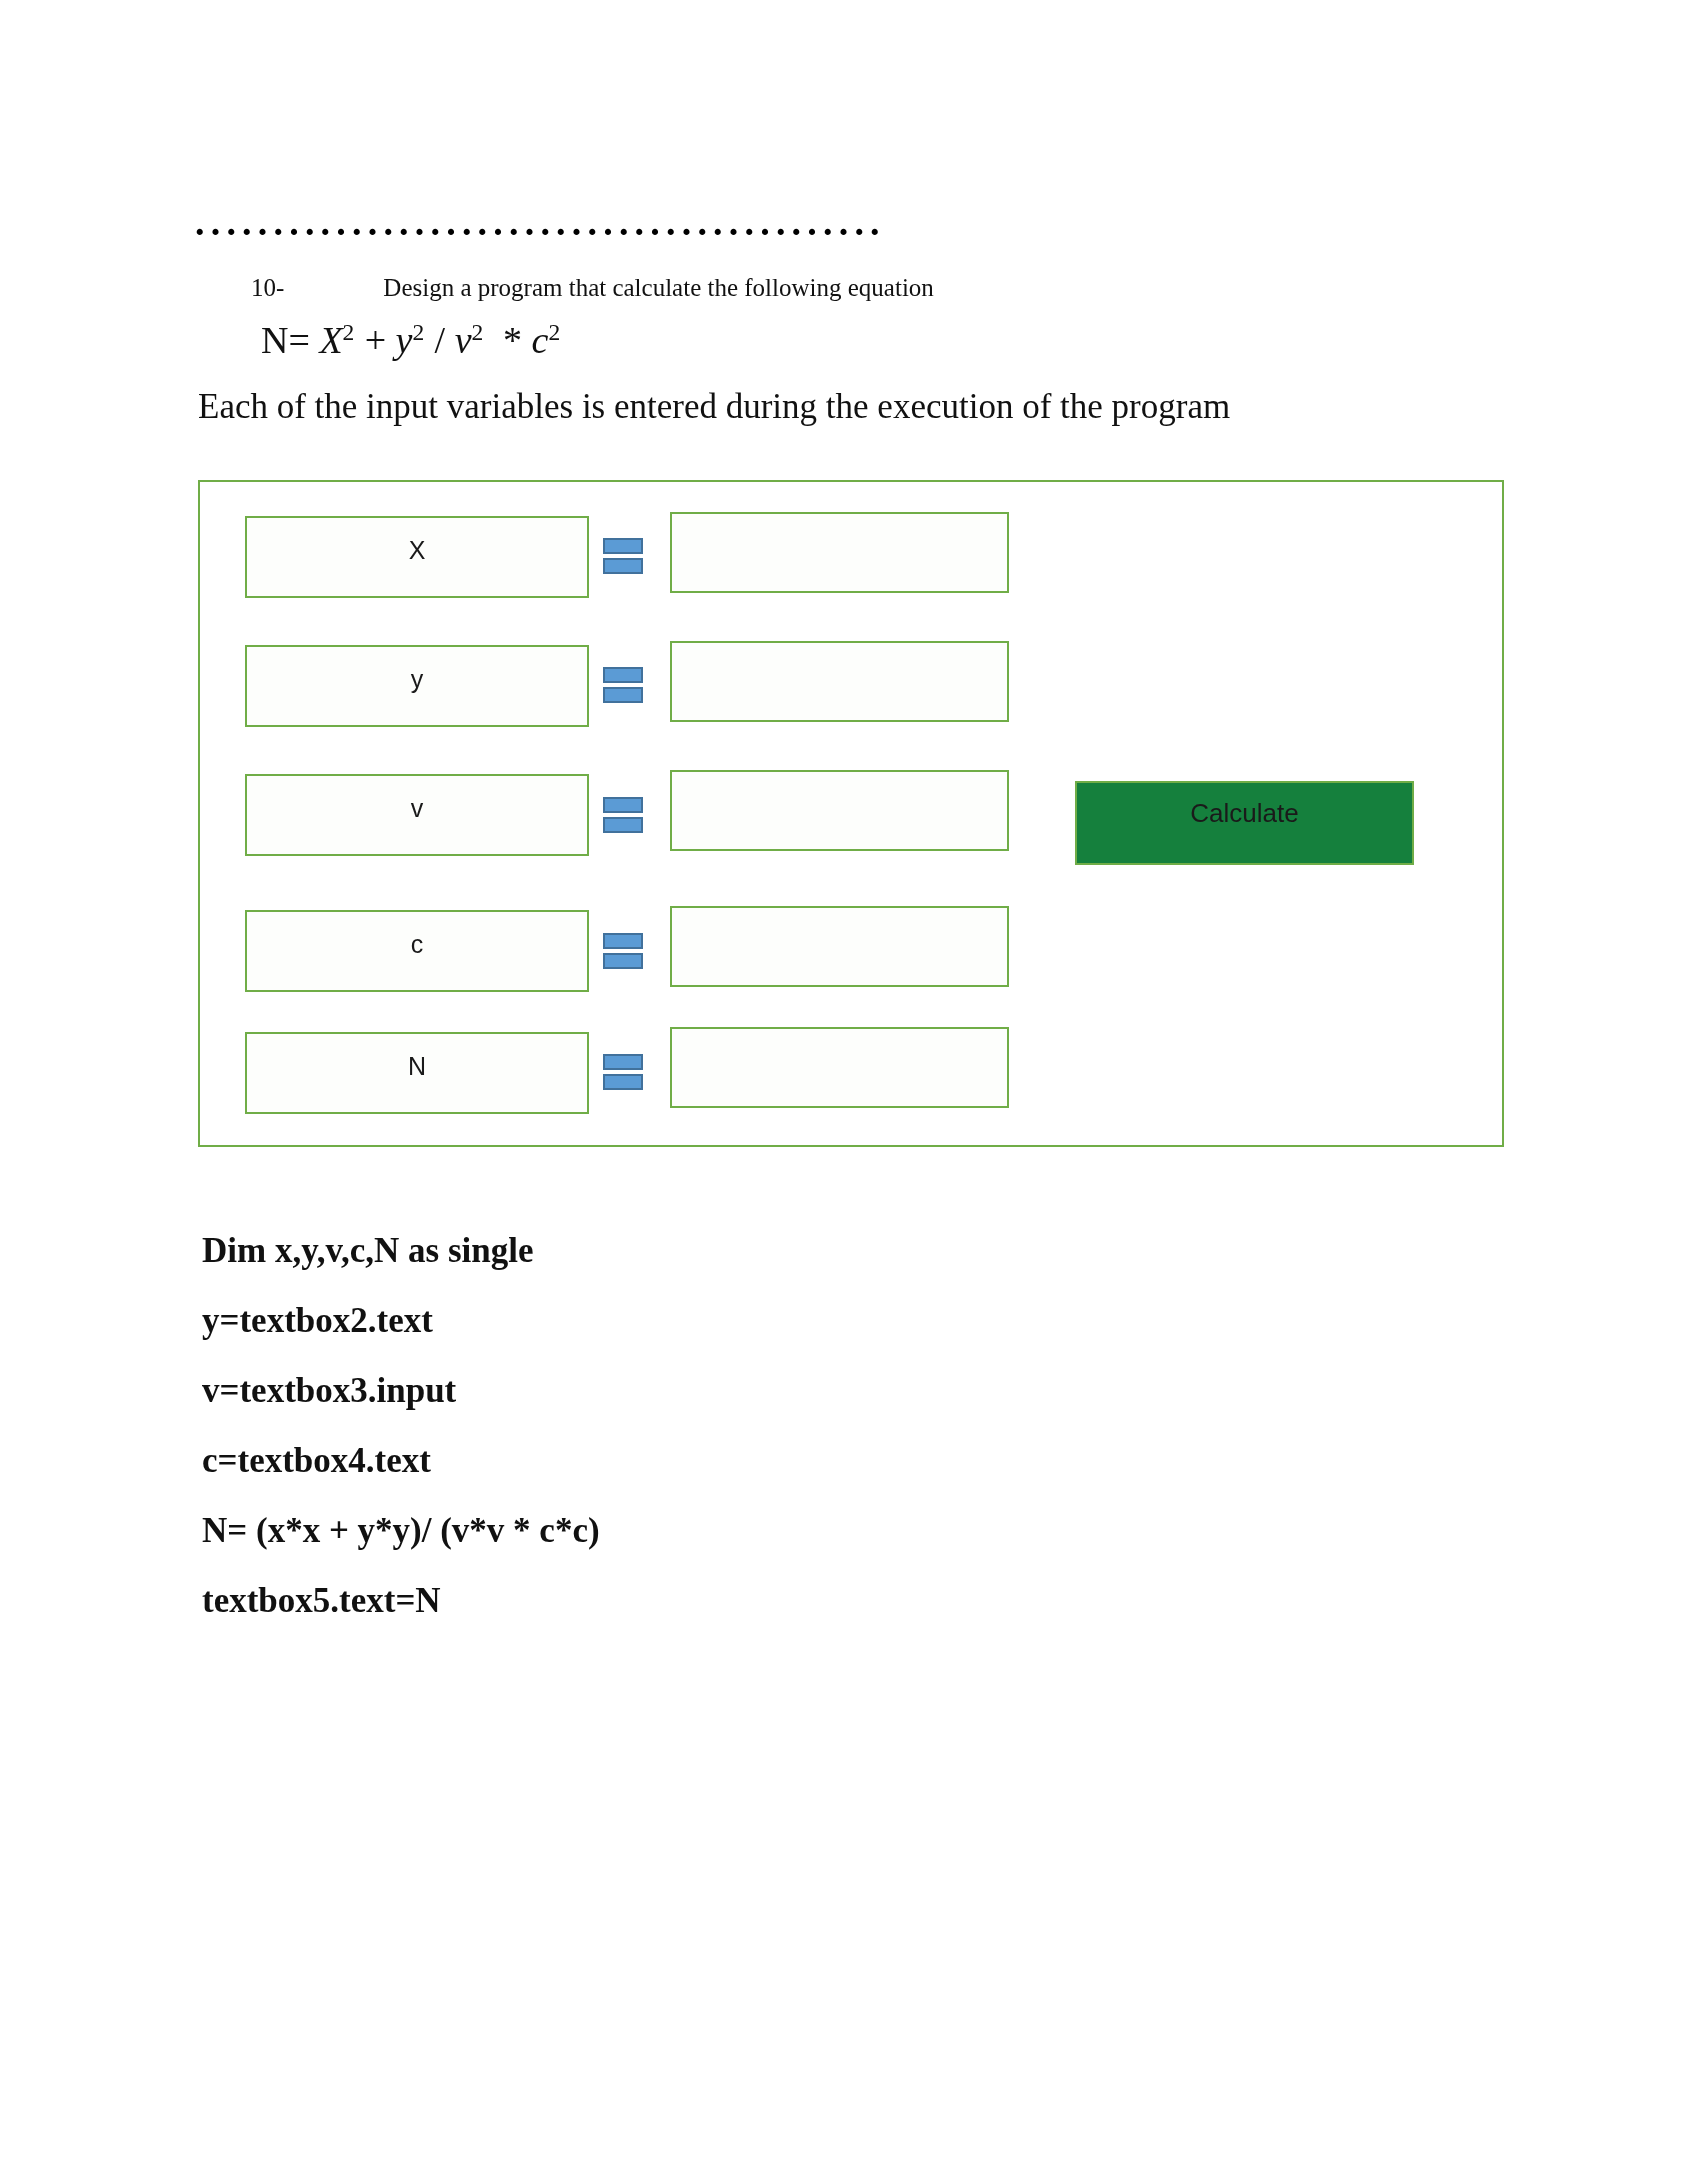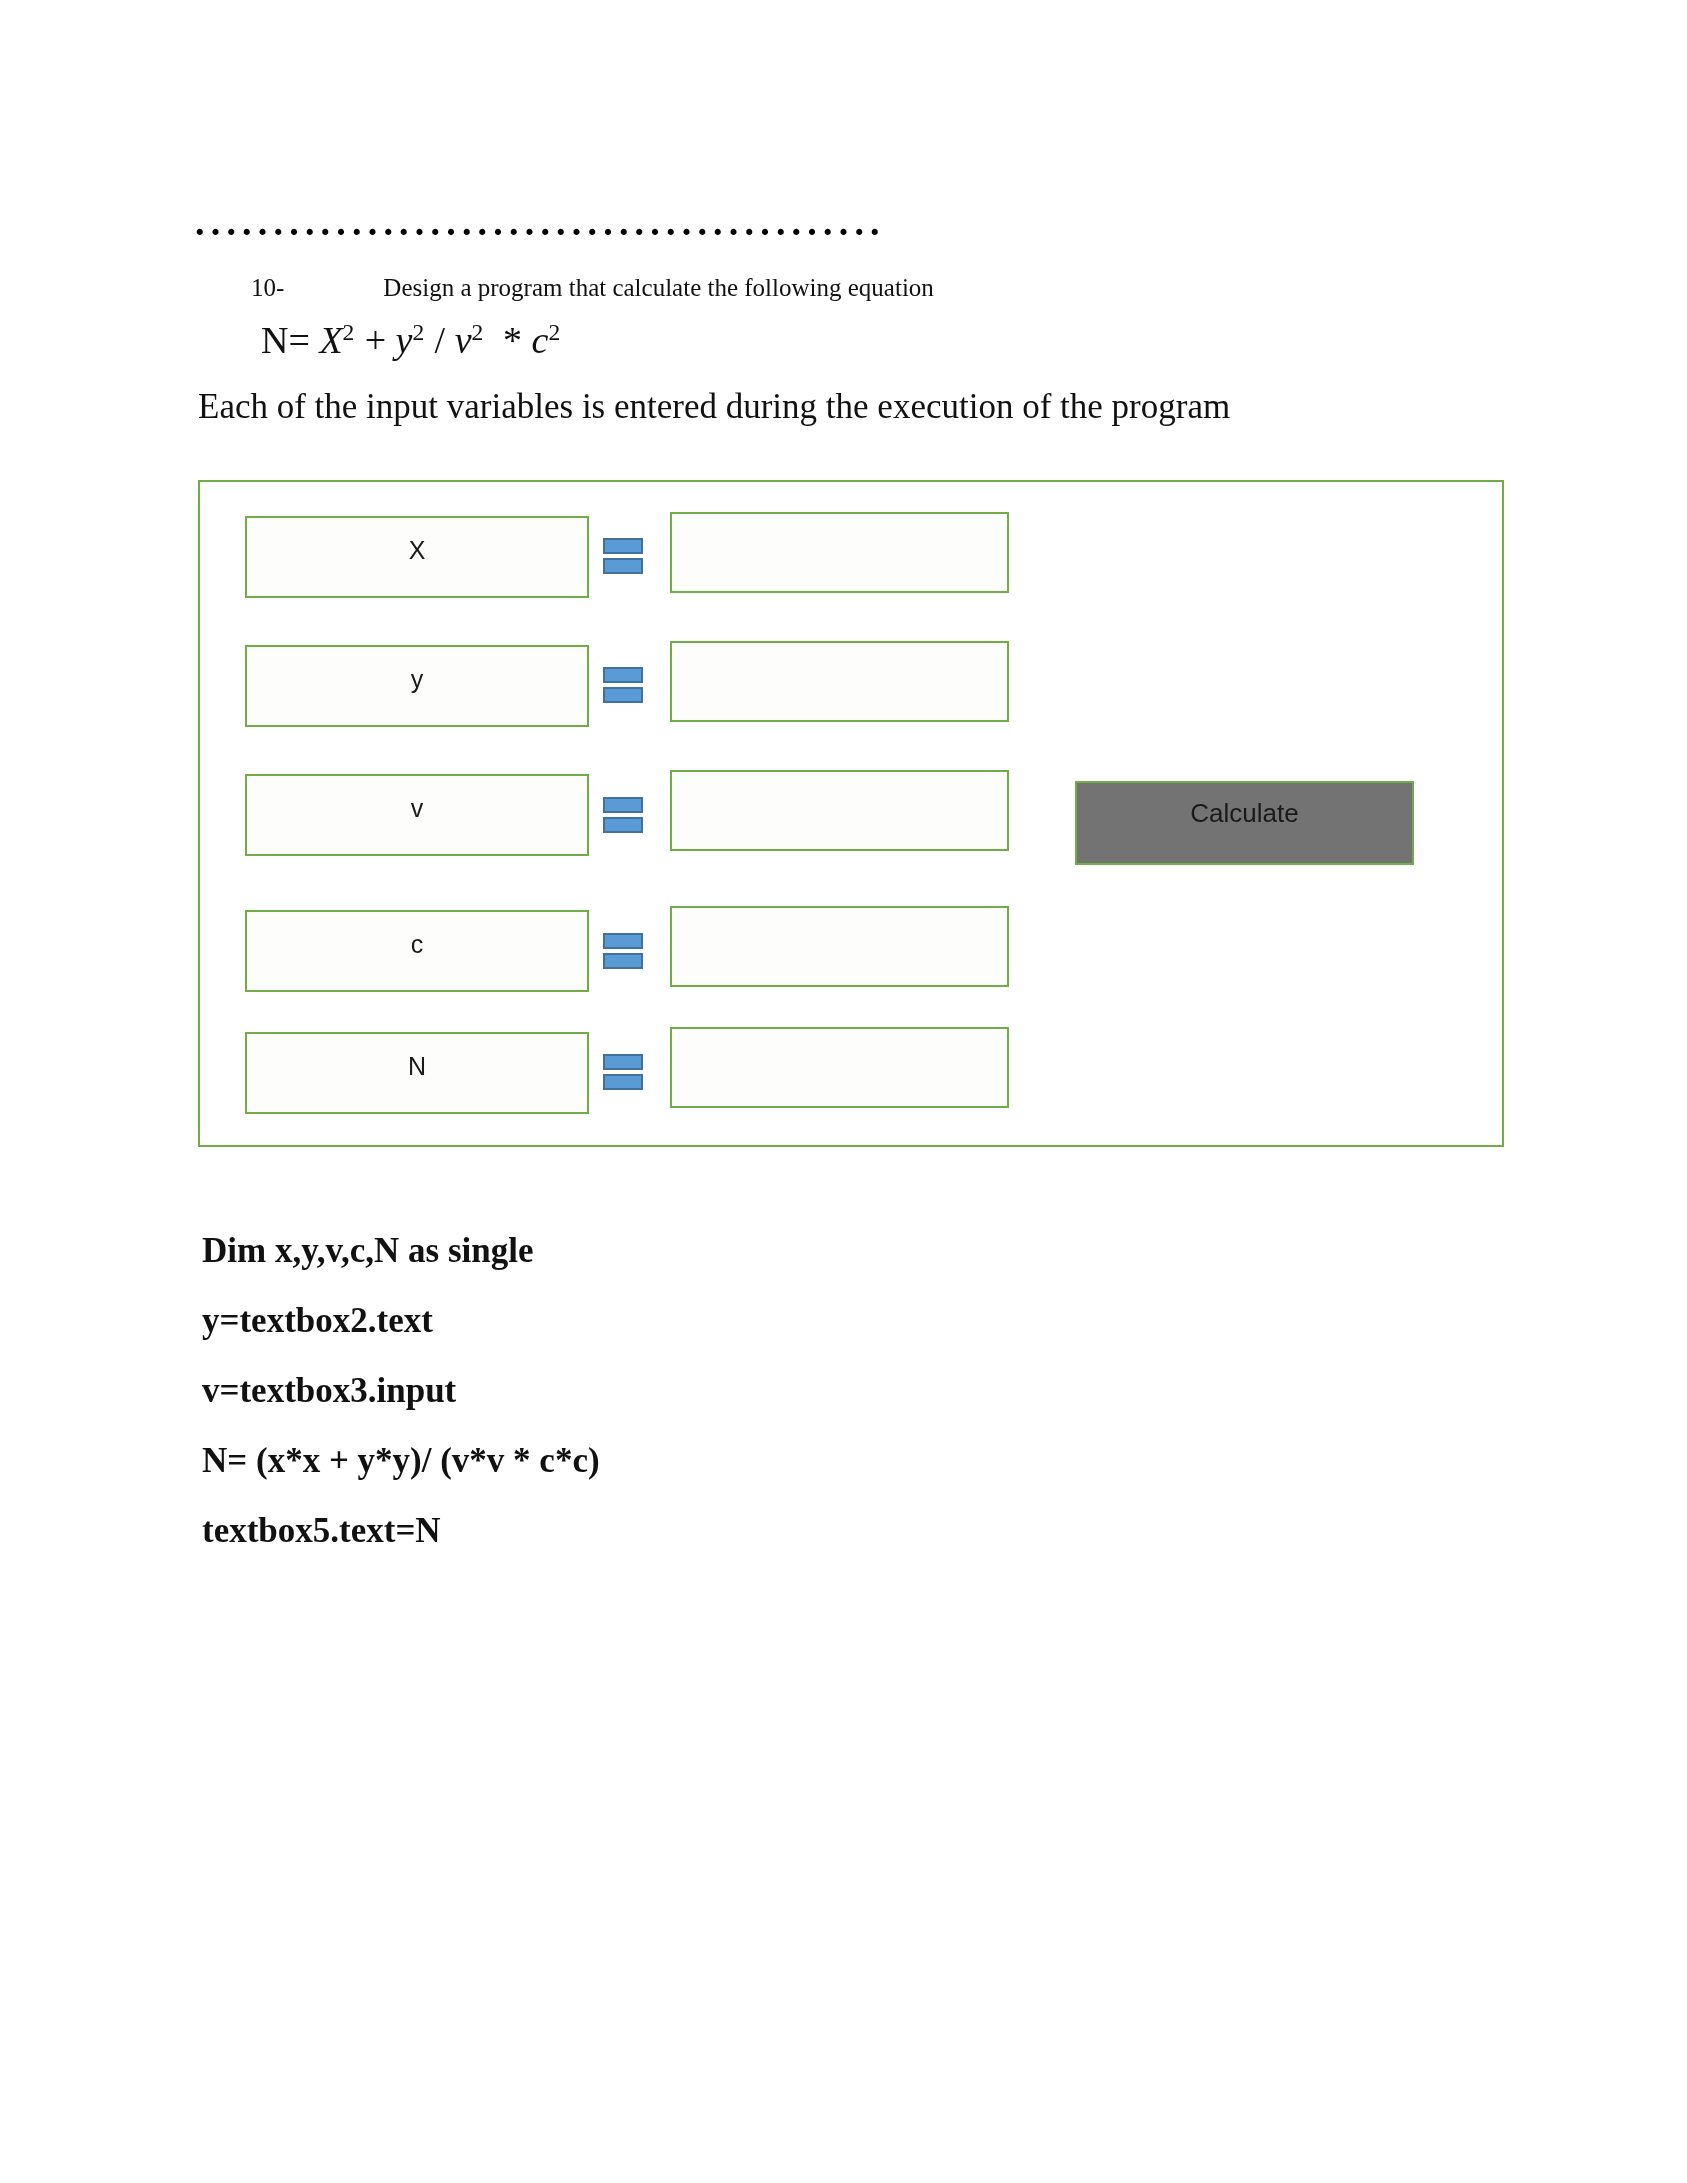--- a/index.html
+++ b/index.html
@@ -97,21 +97,21 @@
   .row0 .label-box{top:34px;}  .row0 .tb{top:30px;}  .row0 .eq{top:56px;}
   .row1 .label-box{top:163px;} .row1 .tb{top:159px;} .row1 .eq{top:185px;}
   .row2 .label-box{top:292px;} .row2 .tb{top:288px;} .row2 .eq{top:315px;}
   .row3 .label-box{top:428px;} .row3 .tb{top:424px;} .row3 .eq{top:451px;}
   .row4 .label-box{top:550px;} .row4 .tb{top:545px;} .row4 .eq{top:572px;}
   .calc-btn{
     position:absolute;
     left:875px; top:299px;
     width:339px; height:84px;
     border:2.5px solid var(--green);
-    background:#737373;
+    background:#15803d;
     display:flex;
     justify-content:center;
     align-items:flex-start;
     padding-top:15px;
     font-family:"Liberation Sans", sans-serif;
     font-size:26px;
     color:#1a1a1a;
     cursor:pointer;
   }
   .code{
@@ -196,18 +196,19 @@
       </div>
       <div class="tb"></div>
     </div>
 
   </div>
 
   <div class="code">
     <div class="code-line">Dim x,y,v,c,N as single</div>
     <div class="code-line">y=textbox2.text</div>
     <div class="code-line">v=textbox3.input</div>
+    <div class="code-line">c=textbox4.text</div>
     <div class="code-line">N= (x*x + y*y)/ (v*v * c*c)</div>
     <div class="code-line">textbox5.text=N</div>
   </div>
 
 </div>
 
 
 </body></html>

